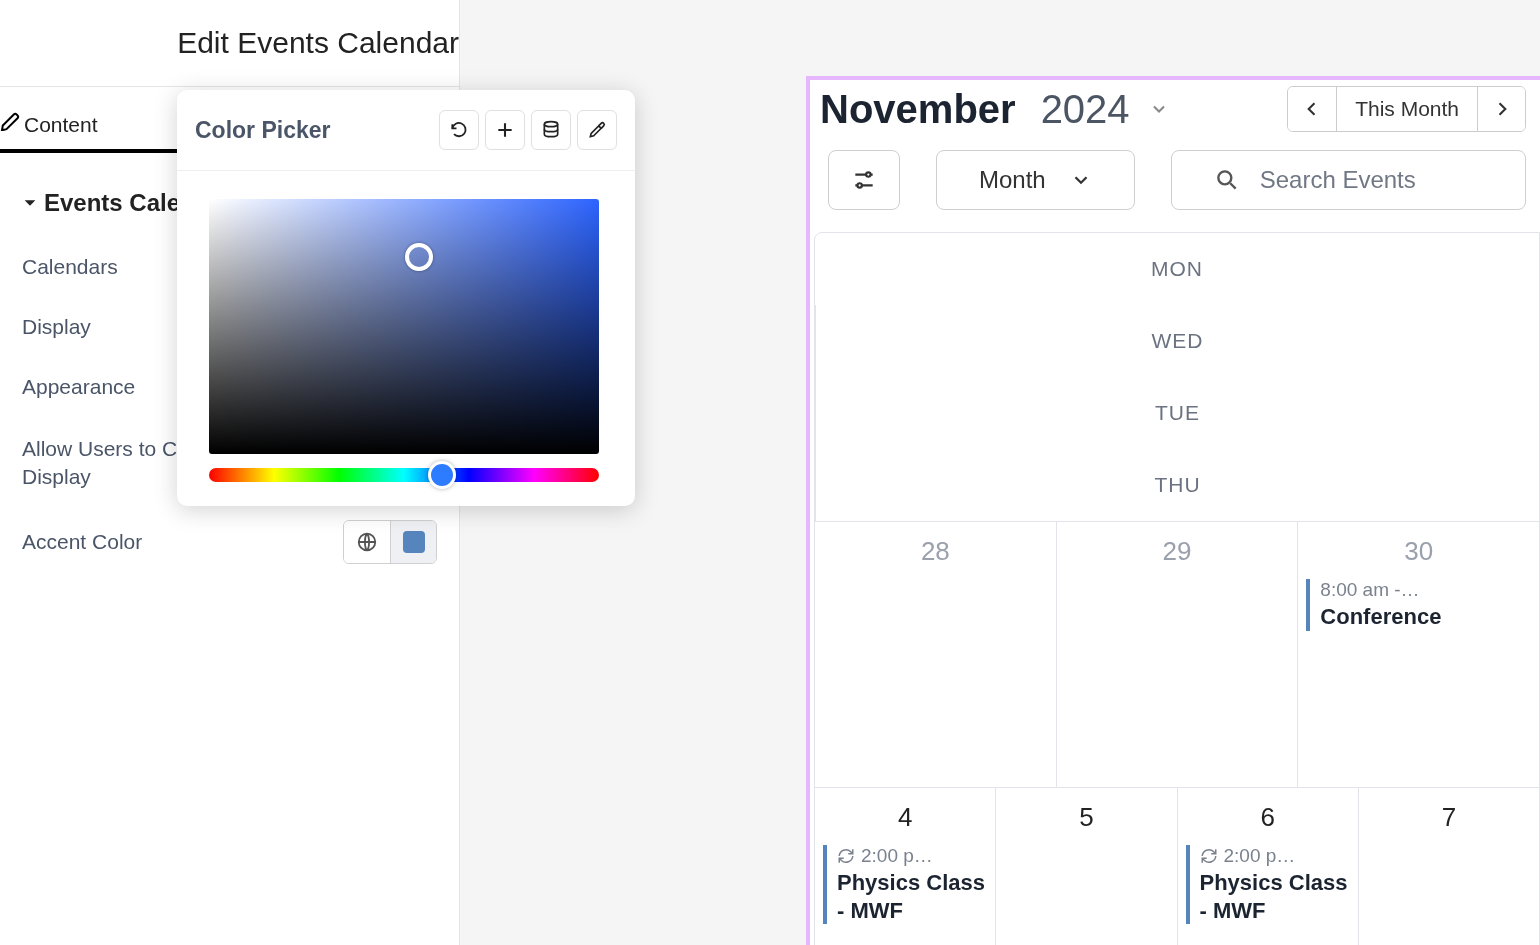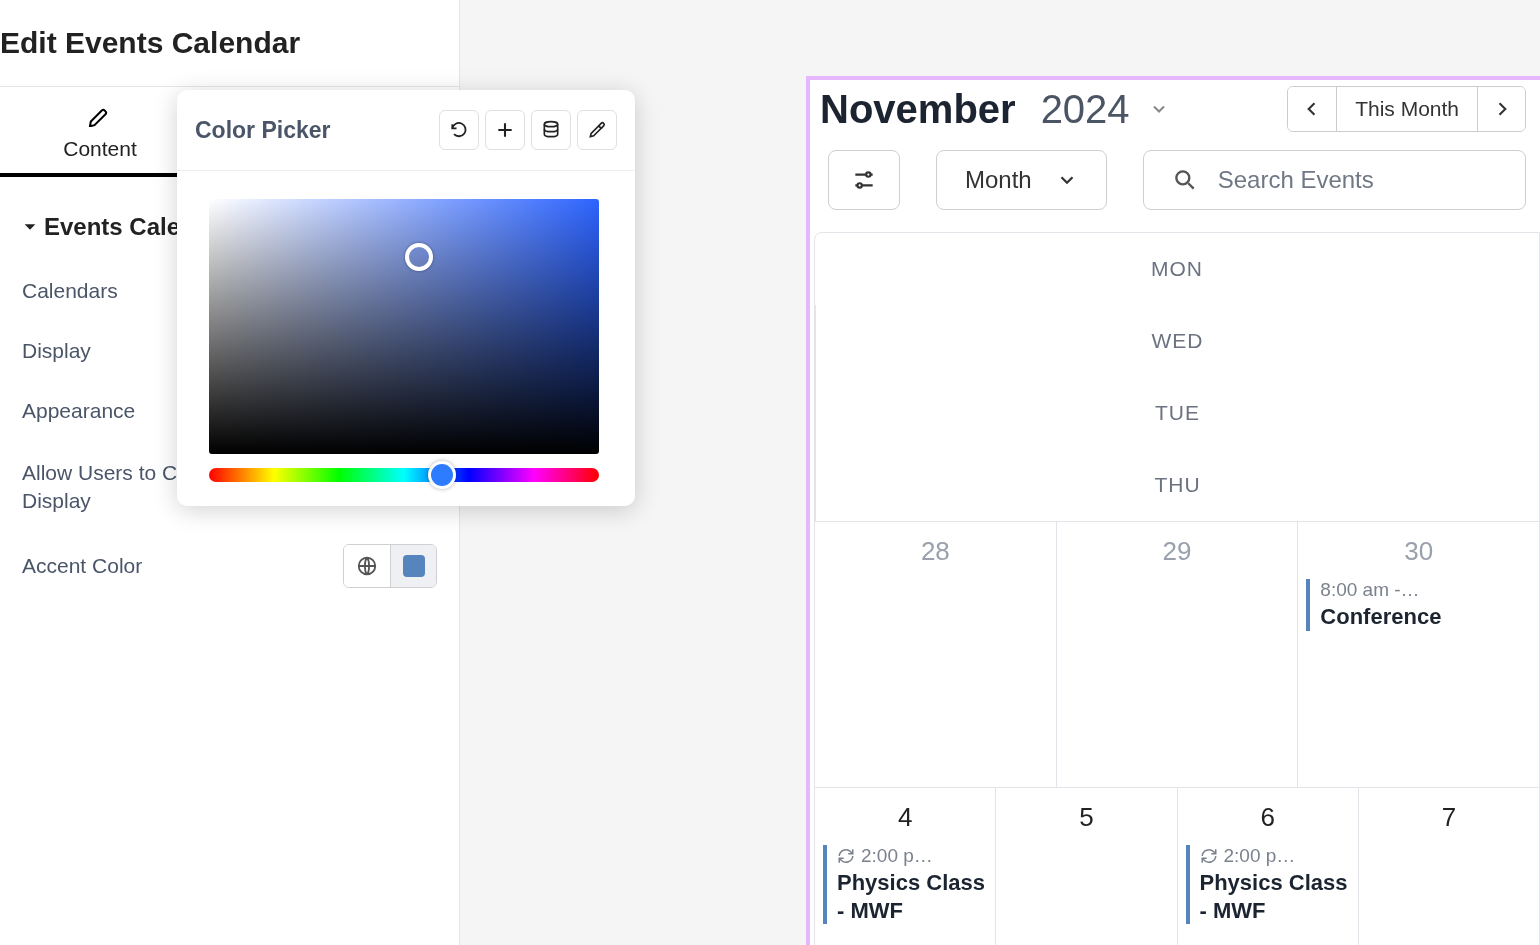--- a/index.html
+++ b/index.html
@@ -16,29 +16,29 @@
     .sidebar {
       position: absolute;
       left: 0; top: 0;
       width: 460px;
       height: 100%;
       background: #ffffff;
       border-right: 1px solid #e5e5e5;
     }
     .sidebar-title {
       font-size: 30px;
-      font-weight: 700;
+      font-weight: 400;
       color: #222;
-      text-align: left;
+      text-align: right;
       padding: 26px 0 26px;
       border-bottom: 1px solid #e5e5e5;
     }
     .sidebar-tab {
       display: flex;
-      flex-direction: column;
+      flex-direction: row;
       align-items: center;
       width: 200px;
       padding: 18px 0 12px;
       border-bottom: 4px solid #000;
       cursor: pointer;
     }
     .sidebar-tab svg { width: 24px; height: 24px; }
     .sidebar-tab-label {
       margin-top: 8px;
       font-size: 21px;
@@ -221,21 +221,21 @@
       display:flex;
       gap:36px;
       padding: 8px 14px 22px 18px;
     }
     .tool-btn {
       height:60px;
       border:1px solid #cfcfcf;
       border-radius:8px;
       background:#fff;
       display:flex; align-items:center; justify-content:center;
-      padding:0 28px;
+      padding:0 42px;
       font-size:24px;
       color:#333;
       cursor:pointer;
     }
     .tool-btn.icon-only { width:72px; padding:0; }
     .tool-btn.search { flex:1; justify-content:flex-start; gap:20px; color:#707785; min-width: 300px; }
     .tool-btn.search svg { flex-shrink:0; }
 
     .cal-grid {
       border:1px solid #e2e4e9;

